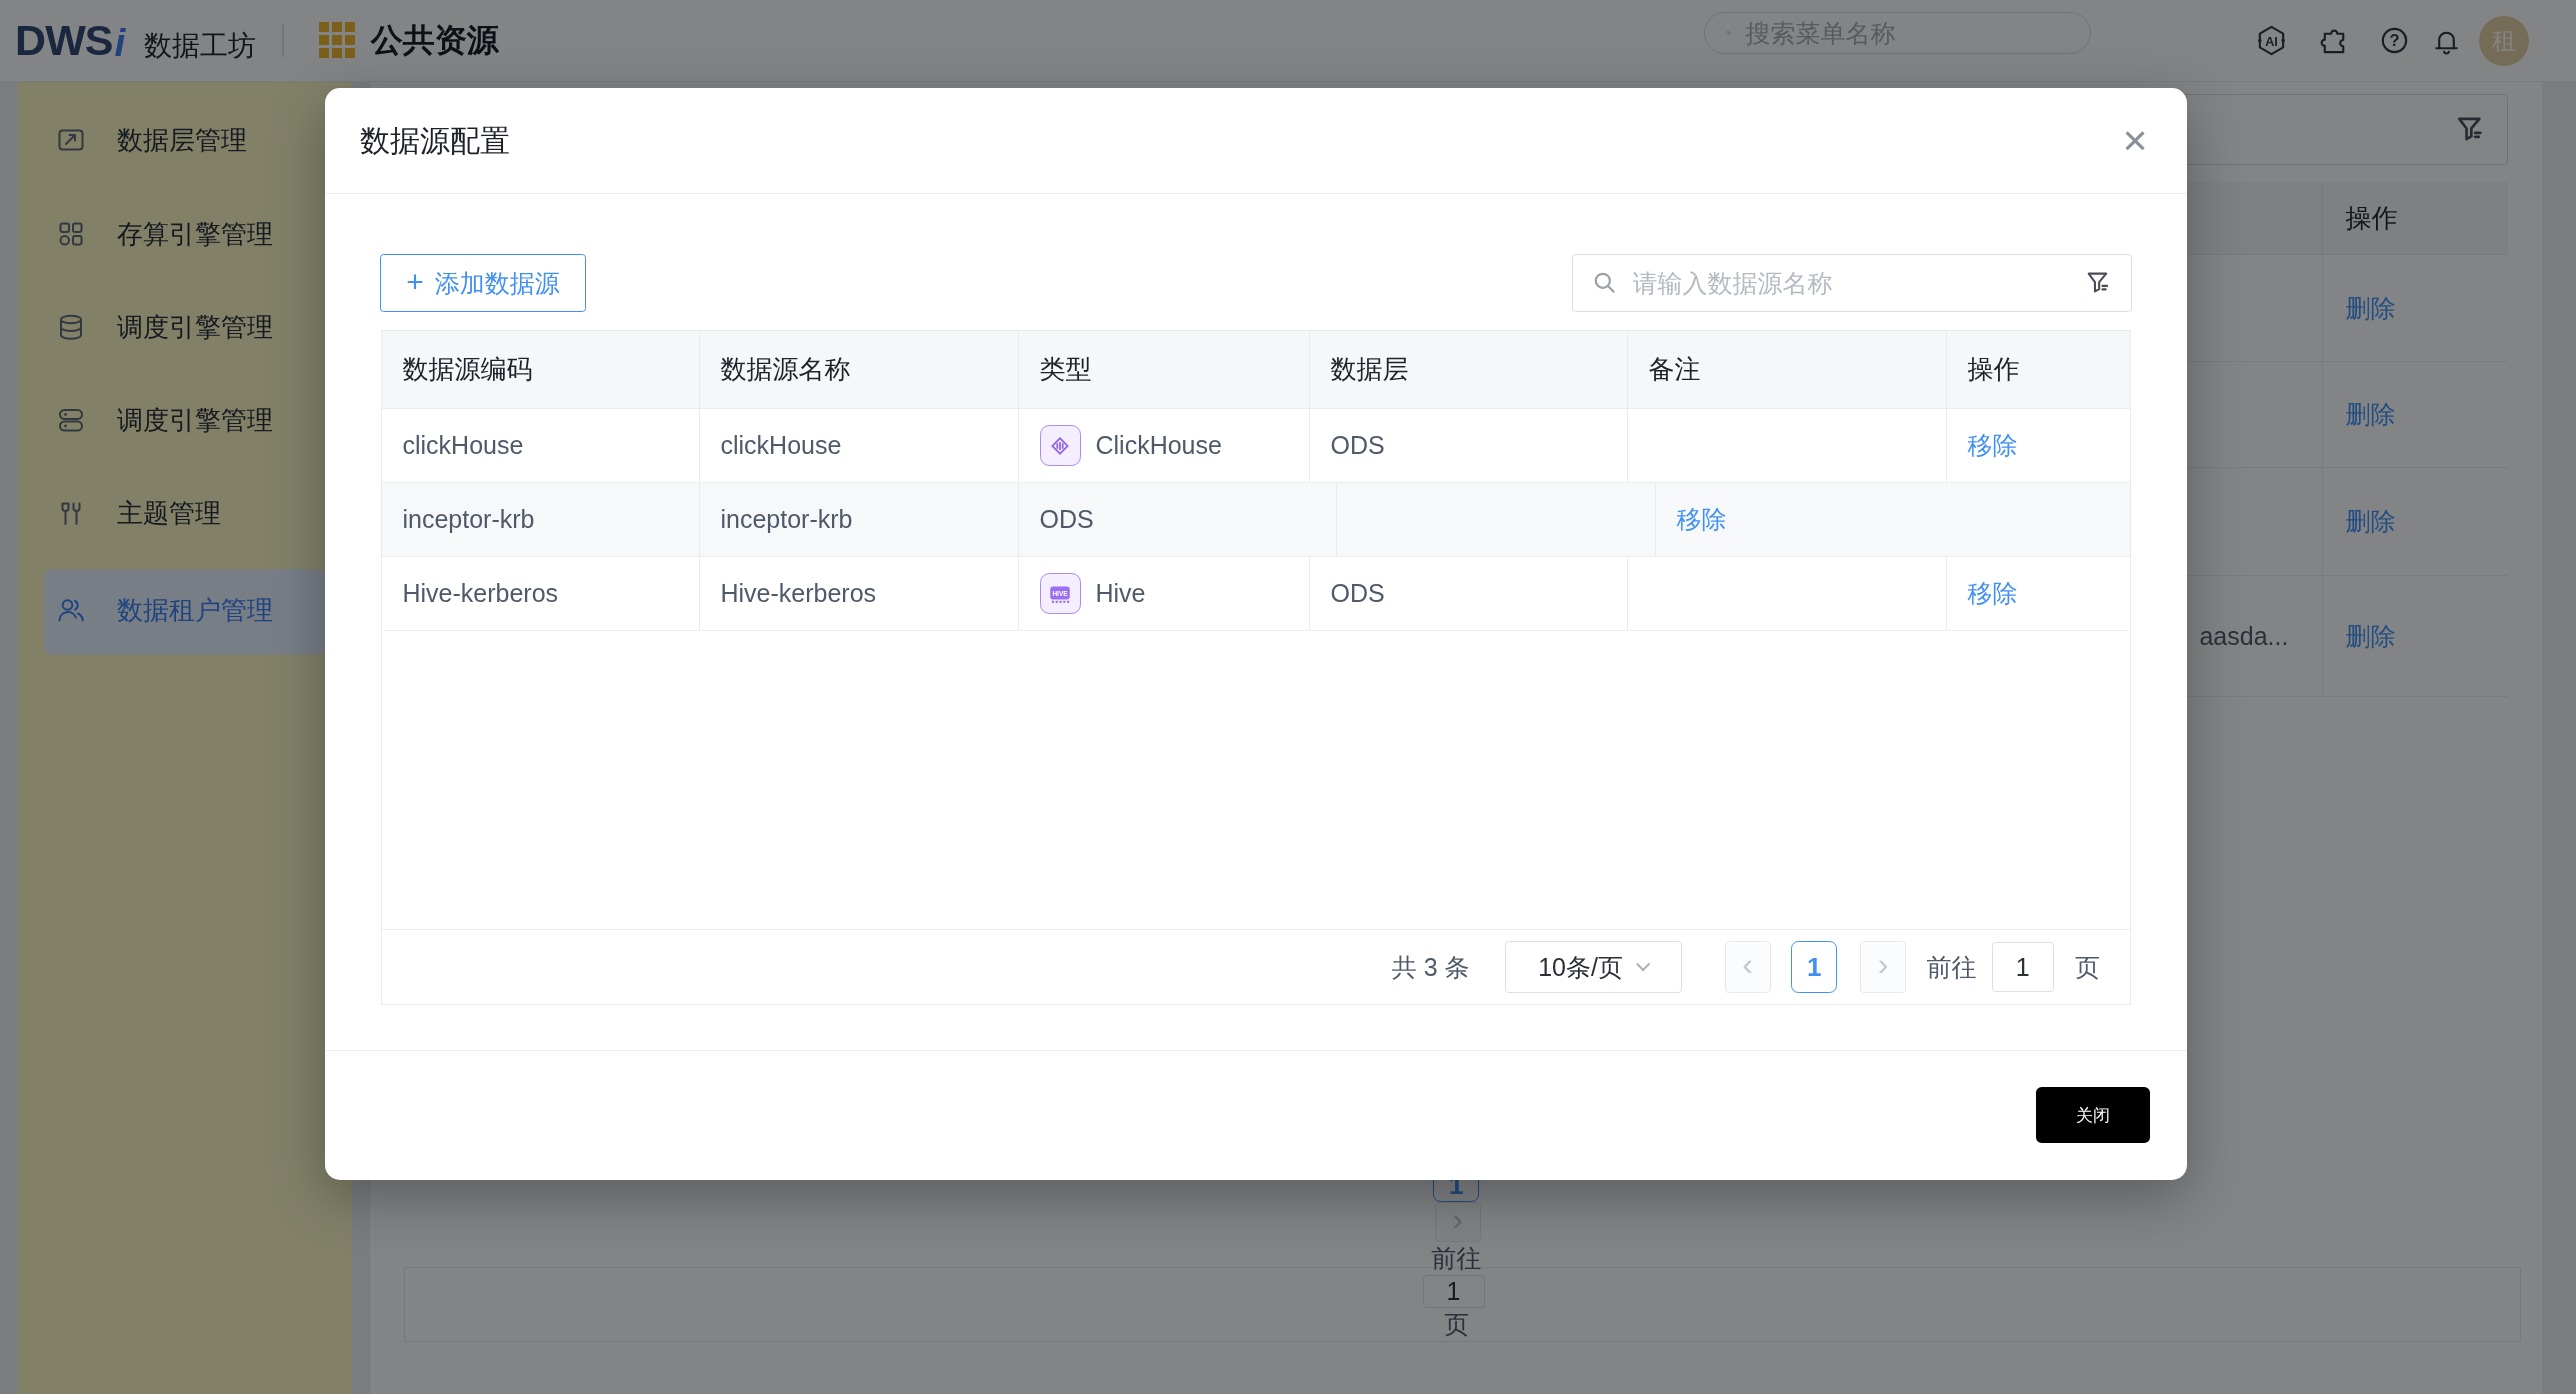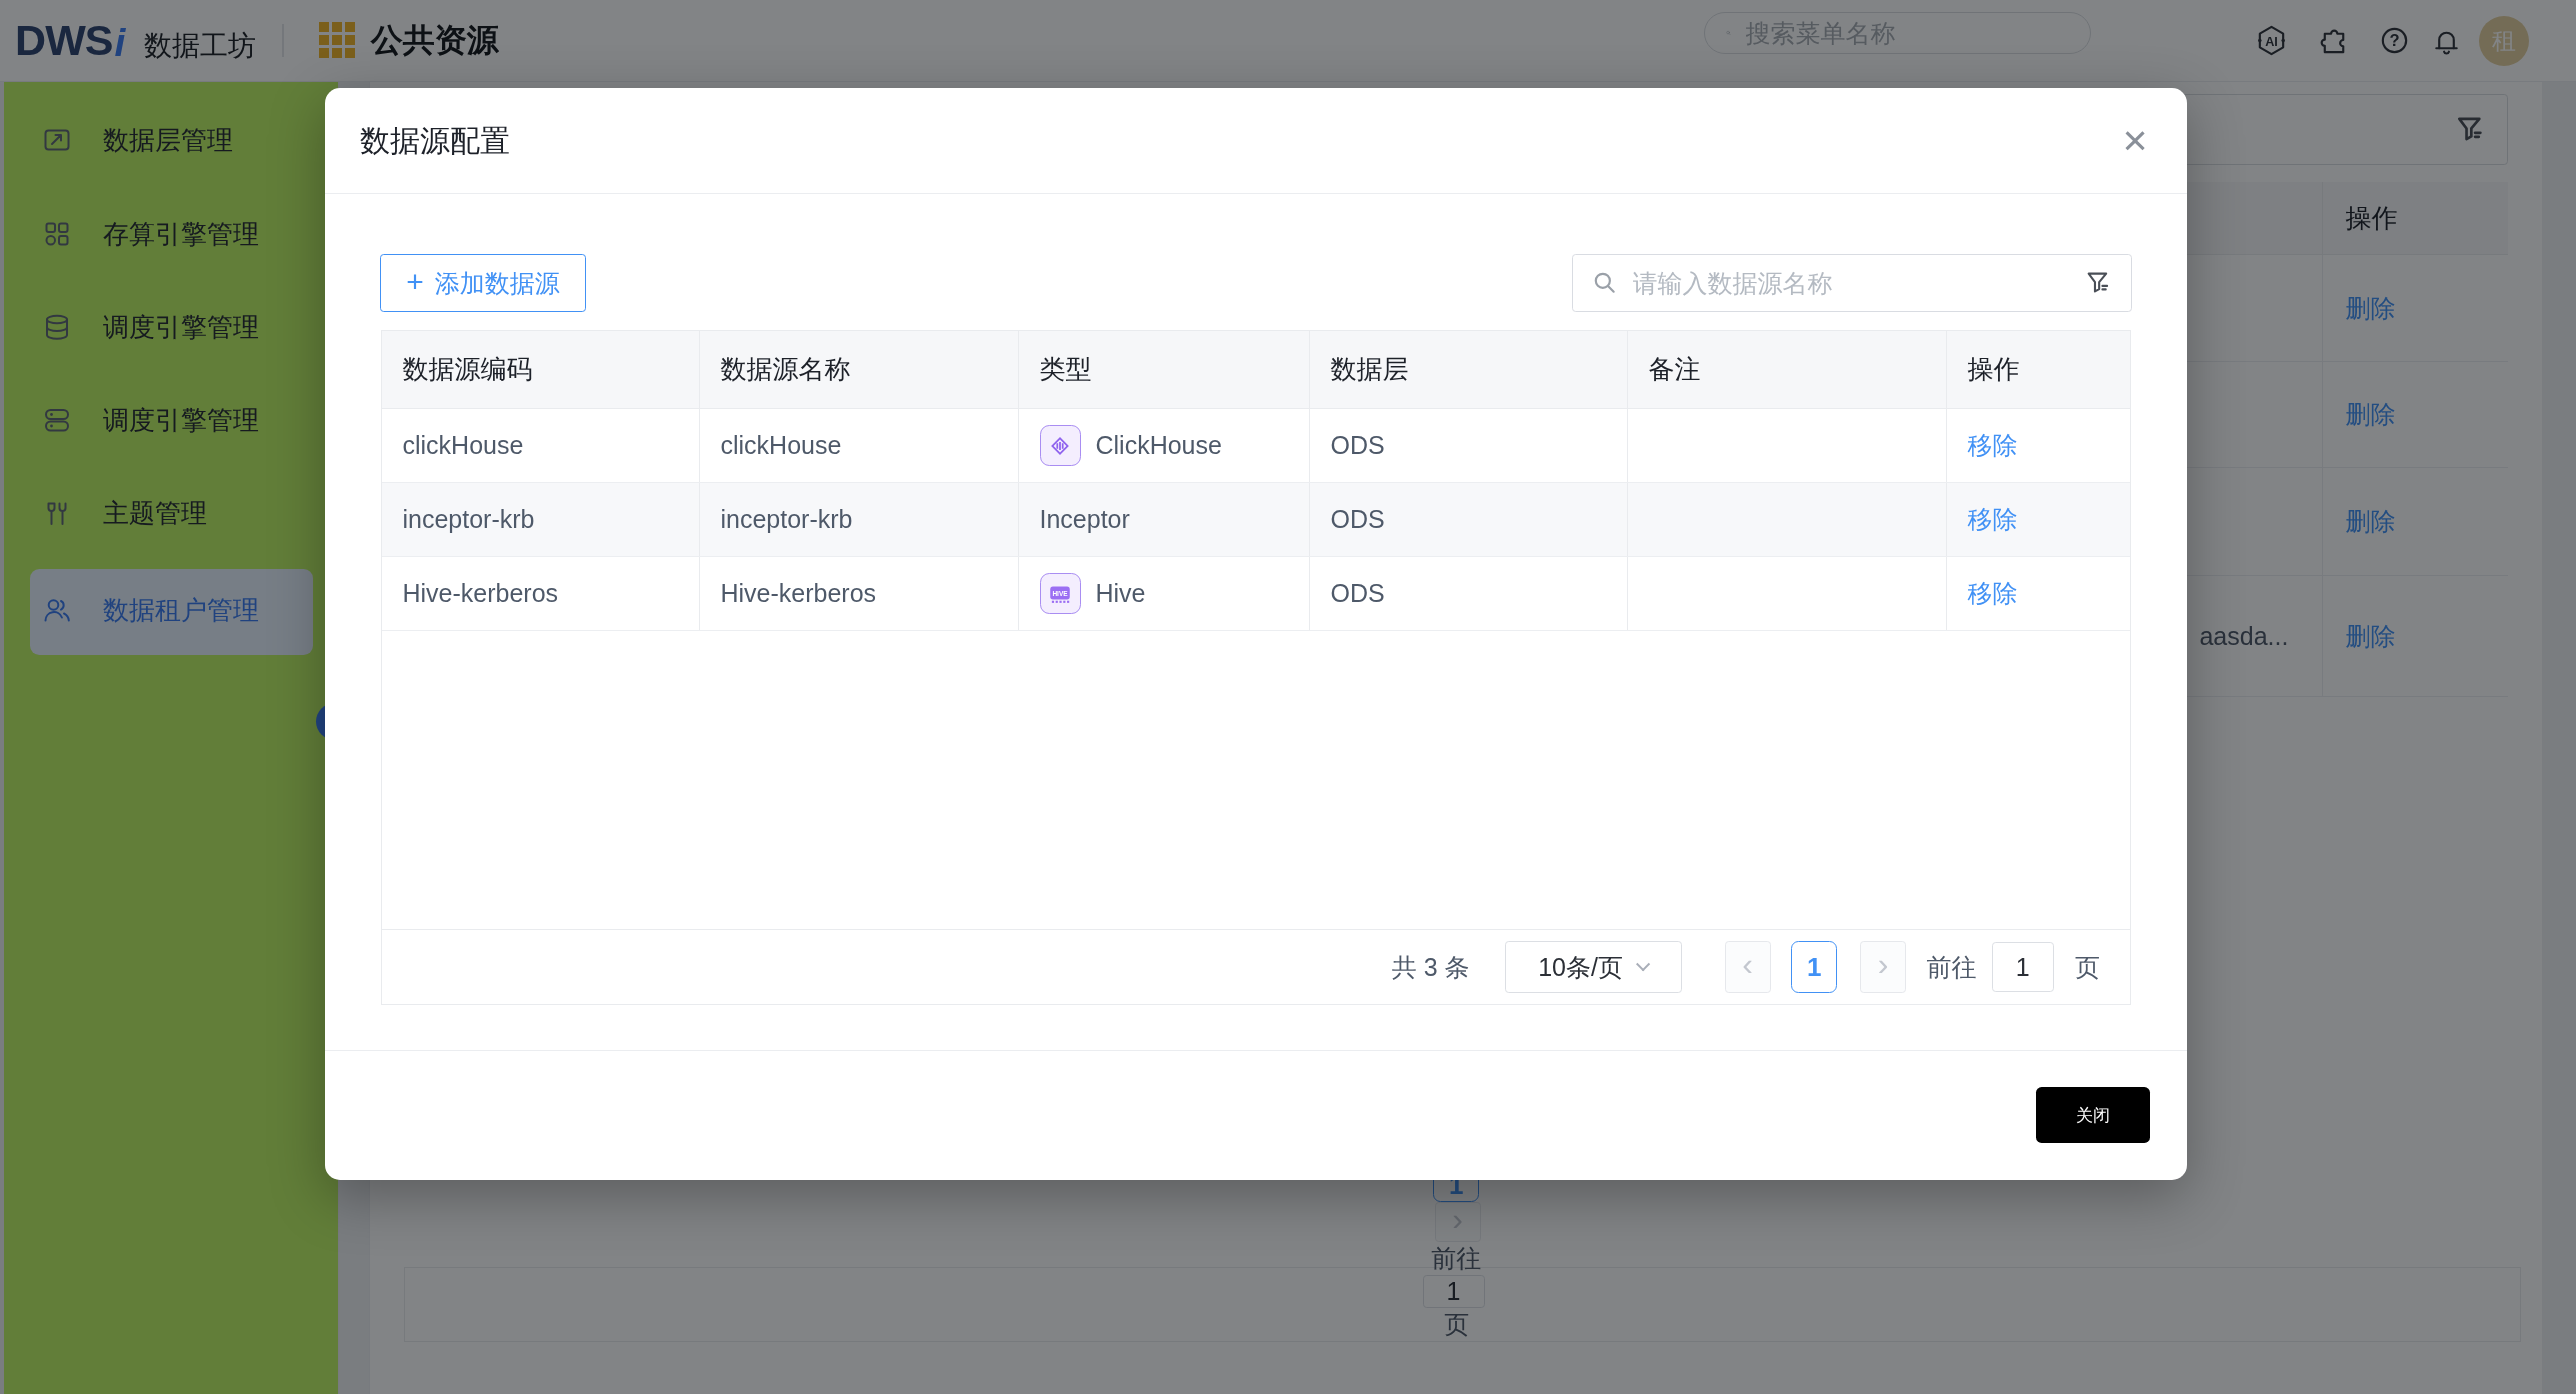--- a/index.html
+++ b/index.html
@@ -23,21 +23,21 @@
              border-radius:30px;display:flex;align-items:center;padding:0 20.5px;background:#fff;}
   .tb-search input{border:none;outline:none;flex:1;font-size:25px;color:#333;margin-left:13px;
                    font-family:inherit;background:transparent;}
   .tb-search input::placeholder{color:#a7acb3;}
   .tb-ic{position:absolute;top:23px;width:35px;height:35px;display:flex;align-items:center;justify-content:center;cursor:pointer;}
   .tb-ic svg{stroke:#2f333a;stroke-width:2.2;fill:none;stroke-linecap:round;stroke-linejoin:round;}
   .avatar{position:absolute;left:2479px;top:16px;width:50px;height:50px;border-radius:50%;
           background:#e3cf9e;color:#fff;font-size:24px;display:flex;align-items:center;justify-content:center;cursor:pointer;}
 
   
-  .sidebar{position:absolute;left:4px;top:82px;width:335px;height:1313px;background:#bef264;
+  .sidebar{position:absolute;left:18px;top:82px;width:335px;height:1313px;background:#fef9c3;
            border-right:0.9px solid #ebedf0;padding-left:16px;}
   .active-pill{position:absolute;left:26px;top:487px;width:283px;height:86px;border-radius:9.3px;background:#e8f3fe;}
   .sitem{position:absolute;left:0;width:335px;height:60px;display:flex;align-items:center;cursor:pointer;}
   .sitem svg{margin-left:37px;stroke:#5f6774;stroke-width:2;fill:none;stroke-linecap:round;stroke-linejoin:round;flex:none;}
   .sitem svg .fill{fill:#5f6774;stroke:none;}
   .sitem .slabel{margin-left:30px;font-size:26px;color:#262b33;}
   .sitem.active svg{stroke:#3a7bf0;}
   .sitem.active .slabel{color:#3a7bf0;}
   .collapse-dot{position:absolute;left:312px;top:621px;width:37px;height:37px;border-radius:50%;background:#3c7ef4;}
 
@@ -344,23 +344,20 @@
         <div class="m-td c3">ODS</div>
         <div class="m-td c4"></div>
         <div class="m-td c5">
             <span class="link-blue">移除</span>
           </div>
       </div>
 
       <div class="m-row alt">
         <div class="m-td c0">inceptor-krb</div>
         <div class="m-td c1">inceptor-krb</div>
-        <div class="m-td c2">
-          <span>Inceptor</span>
-        </div>
         <div class="m-td c3">ODS</div>
         <div class="m-td c4"></div>
         <div class="m-td c5">
             <span class="link-blue">移除</span>
           </div>
       </div>
 
       <div class="m-row">
         <div class="m-td c0">Hive-kerberos</div>
         <div class="m-td c1">Hive-kerberos</div>

